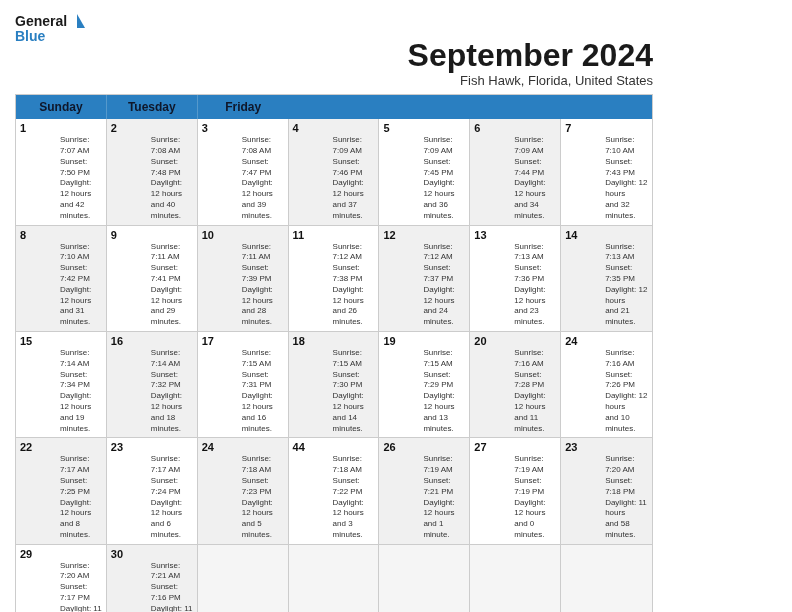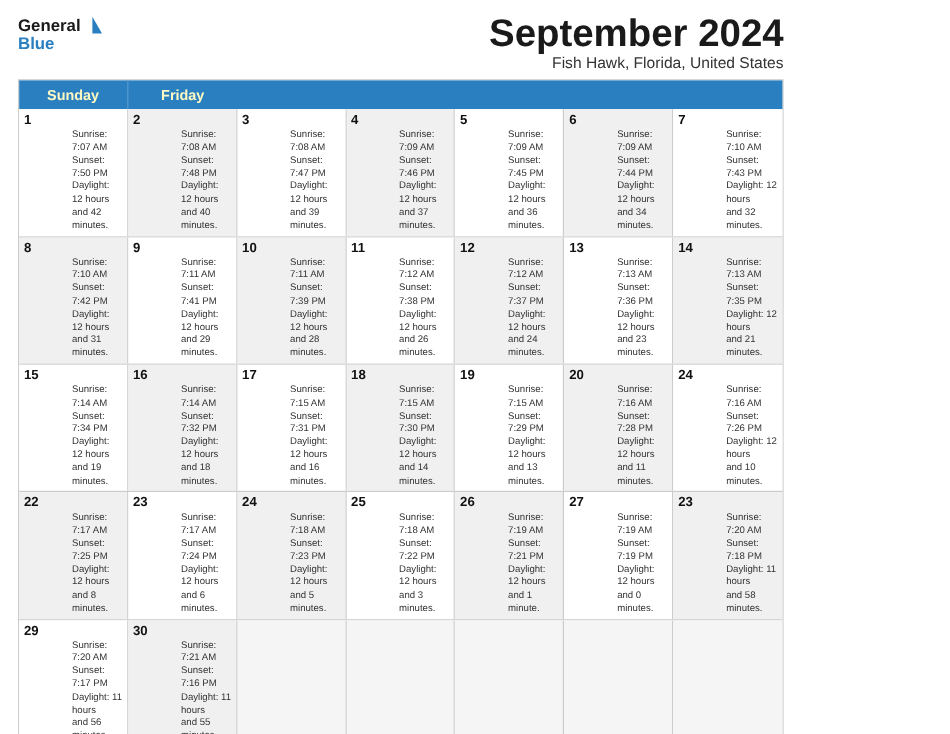--- a/index.html
+++ b/index.html
@@ -23,20 +23,21 @@
       align-items: flex-start;
       margin-bottom: 6px;
     }
     .logo {
       display: flex;
       align-items: center;
       gap: 4px;
     }
     .title-block {
       text-align: right;
+      margin-top: 28px;
     }
     .month-title {
       font-size: 32px;
       font-weight: bold;
       color: #1a1a1a;
       line-height: 1.1;
     }
     .location {
       font-size: 13px;
       color: #333;
@@ -46,21 +47,21 @@
       display: flex;
       flex-direction: column;
       border: 1px solid #ccc;
     }
     .cal-header {
       display: grid;
       grid-template-columns: repeat(7, 1fr);
       background: #2a7fc1;
     }
     .cal-header-cell {
-      color: #fef9c3;
+      color: #0f172a;
       font-weight: bold;
       font-size: 12px;
       padding: 5px 4px;
       text-align: center;
       border-right: 1px solid #5599cc;
     }
     .cal-header-cell:last-child { border-right: none; }
     .cal-body {
       flex: 1;
       display: flex;
@@ -112,20 +113,21 @@
 </div>
     <div class="title-block">
       <div class="month-title">September 2024</div>
       <div class="location">Fish Hawk, Florida, United States</div>
     </div>
   </div>
 
   <div class="calendar">
     <div class="cal-header">
     <div class="cal-header-cell">Sunday</div>
+        <div class="cal-header-cell">Tuesday</div>
         <div class="cal-header-cell">Friday</div>
       </div>
     <div class="cal-body">
     <div class="cal-row">
           <div class="cal-cell">
             <div class="day-num">1</div>
             <div class="cell-text" style="white-space: pre-line;">Sunrise: 7:07 AM
 Sunset: 7:50 PM
 Daylight: 12 hours
 and 42 minutes.</div>
@@ -291,21 +293,21 @@
 and 6 minutes.</div>
           </div>
           <div class="cal-cell shaded">
             <div class="day-num">24</div>
             <div class="cell-text" style="white-space: pre-line;">Sunrise: 7:18 AM
 Sunset: 7:23 PM
 Daylight: 12 hours
 and 5 minutes.</div>
           </div>
           <div class="cal-cell">
-            <div class="day-num">25</div>
+            <div class="day-num">44</div>
             <div class="cell-text" style="white-space: pre-line;">Sunrise: 7:18 AM
 Sunset: 7:22 PM
 Daylight: 12 hours
 and 3 minutes.</div>
           </div>
           <div class="cal-cell shaded">
             <div class="day-num">26</div>
             <div class="cell-text" style="white-space: pre-line;">Sunrise: 7:19 AM
 Sunset: 7:21 PM
 Daylight: 12 hours

